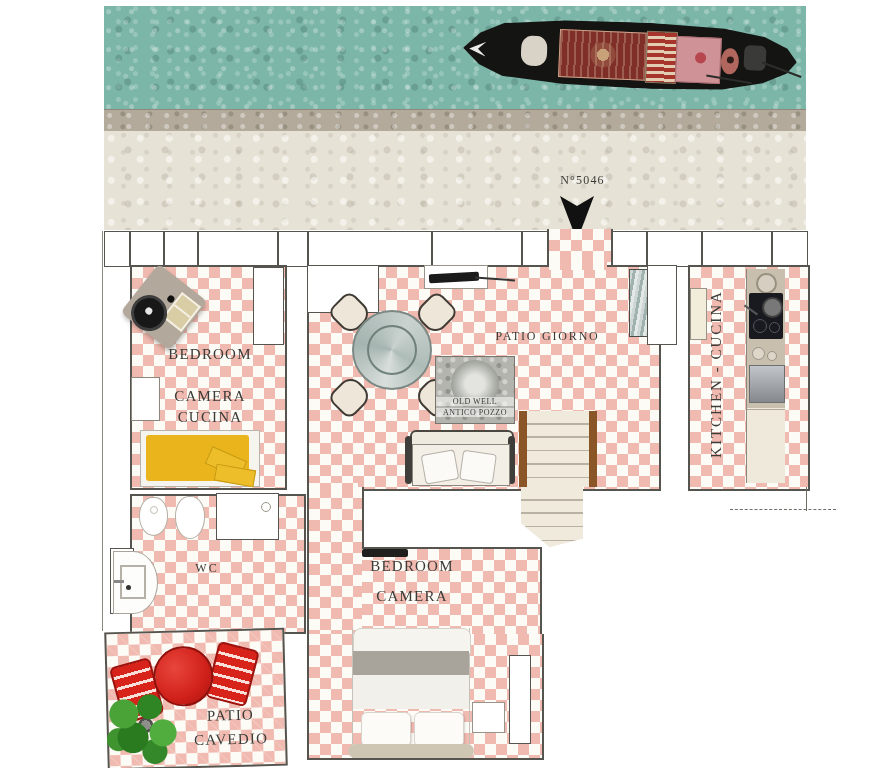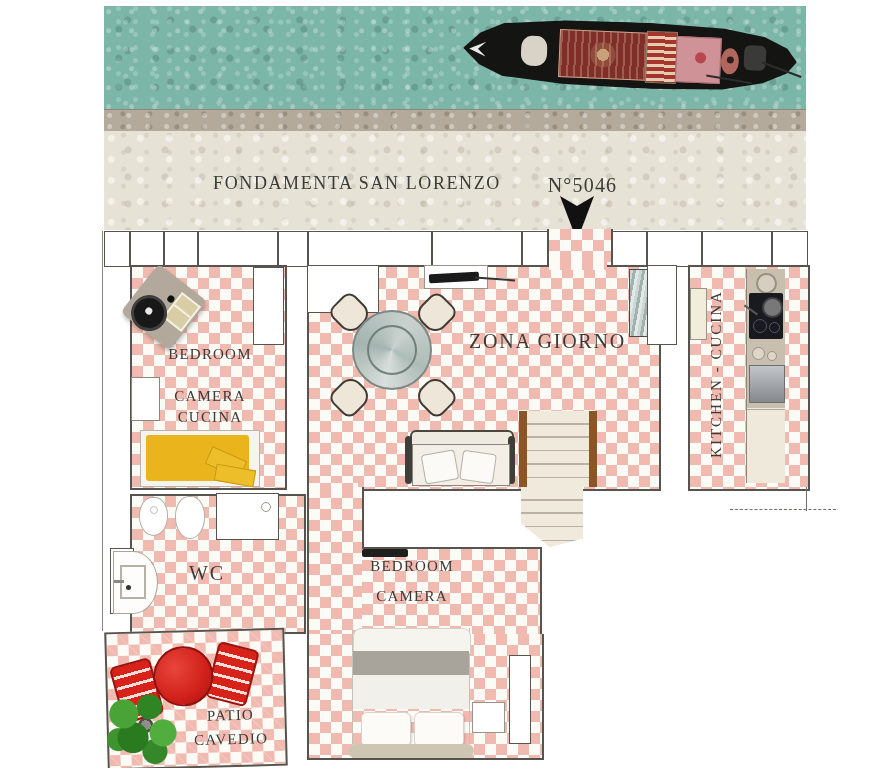--- a/index.html
+++ b/index.html
@@ -13,21 +13,21 @@
   .abs{position:absolute;}
   .floor{background-color:var(--floor-white);
     background-image:
       linear-gradient(45deg,var(--floor-pink) 25%,transparent 25%,transparent 75%,var(--floor-pink) 75%),
       linear-gradient(45deg,var(--floor-pink) 25%,transparent 25%,transparent 75%,var(--floor-pink) 75%);
     background-size:22px 22px;background-position:0 0,11px 11px;}
   .room-border{border:2px solid var(--wall-line);}
   .wall-white{background:#fff;border:1.5px solid var(--wall-line);}
   .label{font-family:"Liberation Serif",serif;color:var(--text);text-align:center;
          letter-spacing:1.2px;line-height:1.15;white-space:nowrap;}
-  .t18{font-size:18px;} .t16{font-size:20px;} .t15{font-size:15px;} .t8{font-size:8px;letter-spacing:.5px;}
+  .t18{font-size:18px;} .t16{font-size:12px;} .t15{font-size:15px;} .t8{font-size:8px;letter-spacing:.5px;}
   .water{background-color:var(--water);
     background-image:
       radial-gradient(circle at 20% 30%,rgba(255,255,255,.28) 0 2px,transparent 3px),
       radial-gradient(circle at 70% 60%,rgba(255,255,255,.22) 0 2px,transparent 3px),
       radial-gradient(circle at 40% 80%,rgba(74,124,112,.4) 0 3px,transparent 4px),
       radial-gradient(circle at 85% 20%,rgba(255,255,255,.2) 0 2px,transparent 3px),
       radial-gradient(circle at 55% 45%,rgba(60,110,100,.3) 0 3px,transparent 4px);
     background-size:23px 19px,31px 27px,37px 29px,17px 13px,43px 31px;}
   .stone{background-color:var(--stone);
     background-image:radial-gradient(circle at 30% 50%,rgba(255,255,255,.35) 0 2px,transparent 3px),
@@ -70,21 +70,20 @@
     <div class="abs" style="left:264px;top:30px;width:7px;height:7px;background:#2e1d18;border-radius:50%;"></div>
     <div class="abs" style="left:281px;top:18px;width:22px;height:25px;background:#3a3a38;border-radius:6px;"></div>
     <div class="abs" style="left:298px;top:40px;width:42px;height:2px;background:#2c2c2a;transform:rotate(18deg);"></div>
     <div class="abs" style="left:244px;top:52px;width:46px;height:2px;background:#2c2c2a;transform:rotate(7deg);"></div>
   </div>
 
   <div class="abs stone" style="left:104px;top:109px;width:702px;height:22px;"></div>
 
   <div class="abs pave" style="left:104px;top:131px;width:702px;height:99px;"></div>
 
-  <div class="abs label t18" style="left:107px;top:173px;width:500px;letter-spacing:1.6px;">FONDAMENTA SAN LORENZO</div>
   <div class="abs label t16" style="left:520px;top:174px;width:125px;">N°5046</div>
 
   <div class="abs" style="left:560px;top:196px;width:34px;height:42px;background:#111;
               clip-path:polygon(0% 0%,50% 24%,100% 0%,55% 96%,50% 100%,45% 96%);"></div>
 
   <div class="abs" style="left:102px;top:231px;width:1px;height:400px;background:#8a877f;"></div>
 
   <div class="abs wall-white" style="left:104px;top:231px;width:702px;height:34px;">
     <div class="tick" style="left:24px;"></div>
     <div class="tick" style="left:58px;"></div>
@@ -130,22 +129,31 @@
   <div class="abs chair" style="left:334px;top:296px;width:28px;height:30px;transform:rotate(-45deg);"></div>
   <div class="abs chair" style="left:420px;top:296px;width:28px;height:30px;transform:rotate(45deg);"></div>
   <div class="abs chair" style="left:334px;top:380px;width:28px;height:30px;transform:rotate(-135deg);"></div>
   <div class="abs chair" style="left:420px;top:380px;width:28px;height:30px;transform:rotate(135deg);"></div>
 
   <div class="abs" style="left:352px;top:310px;width:76px;height:76px;border-radius:50%;border:2px solid #7c8884;
               background:conic-gradient(from 30deg,#c9d2cf,#aebcb8 25%,#d8dedb 45%,#a5b4b0 70%,#c9d2cf);">
     <div class="abs" style="left:13px;top:13px;width:46px;height:46px;border-radius:50%;border:2px solid #70807b;"></div>
   </div>
 
-
-  <div class="abs label t16" style="left:455px;top:330px;width:185px;letter-spacing:1.8px;">ZONA GIORNO</div>
+  <div class="abs" style="left:435px;top:356px;width:78px;height:66px;border:1px solid #77756e;background-color:#b3b4ae;
+              background-image:radial-gradient(circle at 30% 25%,rgba(255,255,255,.4) 0 2px,transparent 3px),
+                               radial-gradient(circle at 70% 65%,rgba(70,70,64,.3) 0 2px,transparent 3px);
+              background-size:13px 11px,17px 13px;">
+    <div class="abs" style="left:15px;top:3px;width:48px;height:48px;border-radius:50%;
+                background:radial-gradient(circle,#e3e3e0 0 28%,#b5b8b1 55%,#9ea19a 70%,#c7c9c3 85%);"></div>
+    <div class="abs label t8" style="left:0;top:40px;width:78px;background:rgba(250,250,248,.55);">OLD WELL</div>
+    <div class="abs label t8" style="left:0;top:51px;width:78px;background:rgba(250,250,248,.55);">ANTICO POZZO</div>
+  </div>
+
+  <div class="abs label t16" style="left:455px;top:330px;width:185px;letter-spacing:1.8px;">PATIO GIORNO</div>
 
   <div class="abs" style="left:405px;top:430px;width:110px;height:56px;">
     <div class="abs" style="left:5px;top:0;width:100px;height:14px;background:#efeadf;border:2px solid #4a4741;border-radius:6px 6px 0 0;"></div>
     <div class="abs" style="left:0;top:6px;width:7px;height:48px;background:#3f3e3a;border-radius:4px;"></div>
     <div class="abs" style="left:103px;top:6px;width:7px;height:48px;background:#3f3e3a;border-radius:4px;"></div>
     <div class="abs" style="left:7px;top:14px;width:96px;height:40px;background:#f3efe6;border:1px solid #8a867e;"></div>
     <div class="abs" style="left:18px;top:22px;width:32px;height:28px;background:#fbfaf6;border:1px solid #b5b1a8;border-radius:4px;transform:rotate(-10deg);"></div>
     <div class="abs" style="left:56px;top:22px;width:32px;height:28px;background:#fbfaf6;border:1px solid #b5b1a8;border-radius:4px;transform:rotate(8deg);"></div>
   </div>
 

